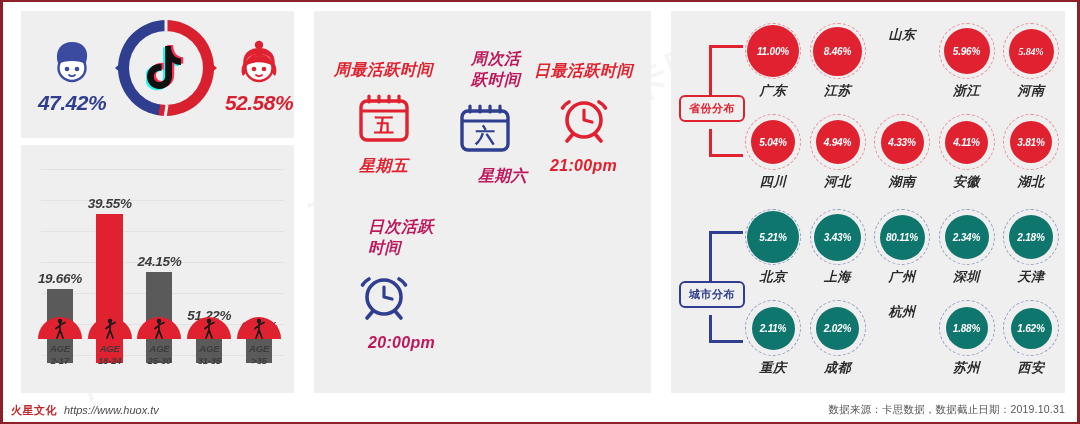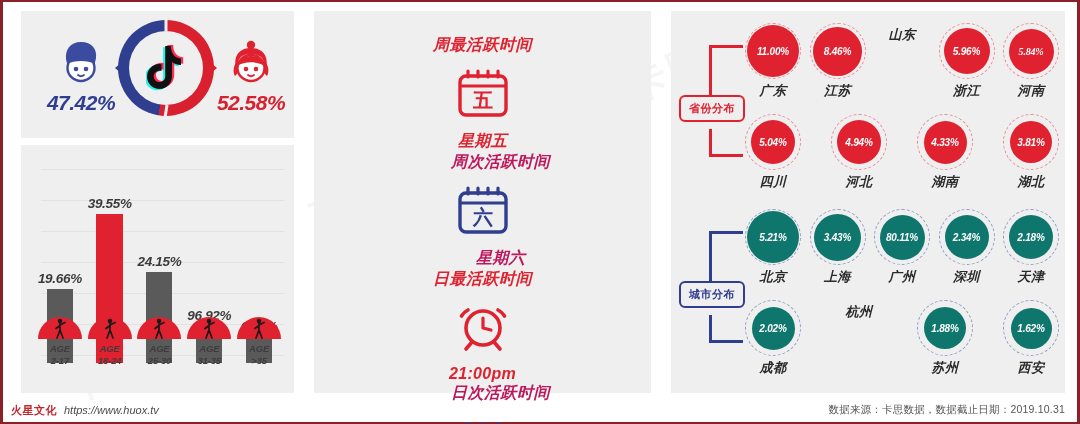--- a/index.html
+++ b/index.html
@@ -18,22 +18,22 @@
     border-top: 2px solid #8c2029;
     border-bottom: 2px solid #8c2029;
   }
   .panel { position: absolute; background: #efefef; }
 
   
   #panel-gender { left: 18px; top: 9px; width: 273px; height: 127px; }
   #panel-age    { left: 18px; top: 143px; width: 273px; height: 248px; }
 
   .gender-row {
-    position: absolute; left: 0; top: 0; width: 100%; height: 100%;
-    display: flex; align-items: center; justify-content: flex-end;
+    position: absolute; left: 8px; top: 0; width: 100%; height: 100%;
+    display: flex; align-items: center; justify-content: space-between;
   }
   .gender-side { width: 86px; text-align: center; position: relative; }
   .gender-pct {
     font-size: 21px; font-weight: 700; font-style: italic;
     letter-spacing: -0.5px; margin-top: 2px;
   }
   .male .gender-pct { color: #2f3e8f; }
   .female .gender-pct { color: #d8202f; }
   .avatar { height: 54px; display: flex; align-items: flex-end; justify-content: center; }
 
@@ -81,21 +81,21 @@
   .dancer { position: absolute; left: 50%; top: 1px; transform: translateX(-50%); }
   .axis-lab {
     margin-top: 4px; font-size: 9.5px; font-weight: 700; font-style: italic;
     color: #3c3c3c; line-height: 12px; letter-spacing: -0.2px;
   }
 
   
   #panel-time { left: 311px; top: 9px; width: 337px; height: 382px; }
   .time-grid {
     position: absolute; inset: 0;
-    display: grid; grid-template-columns: 1fr; grid-template-rows: 1fr 1fr;
+    display: grid; grid-template-columns: 1fr 1fr 1fr; grid-template-rows: 1fr 1fr;
     padding: 24px 18px 26px;
   }
   .time-cell { display: flex; flex-direction: column; align-items: center; justify-content: center; }
   .time-head {
     font-size: 16px; font-weight: 700; font-style: italic; letter-spacing: 0.5px;
   }
   .time-val {
     font-size: 16px; font-weight: 700; font-style: italic; letter-spacing: 0.3px;
   }
   .red  { color: #e0212f; }
@@ -240,21 +240,21 @@
           </div>
           <div class="bar-col">
             <div class="bar-val">39.55%</div>
             <div class="bar-rect hi" style="height: 149px;"></div>
           </div>
           <div class="bar-col">
             <div class="bar-val">24.15%</div>
             <div class="bar-rect" style="height: 91px;"></div>
           </div>
           <div class="bar-col">
-            <div class="bar-val">96.92%</div>
+            <div class="bar-val">51.22%</div>
             <div class="bar-rect" style="height: 37px;"></div>
           </div>
           <div class="bar-col">
             <div class="bar-val">6.84%</div>
             <div class="bar-rect" style="height: 26px;"></div>
           </div>
         </div>
       <div class="axis-row" id="axis">
           <div class="axis-col">
             <div class="dome">
@@ -429,20 +429,27 @@
             <div class="geo-item">
               <div class="bubble-wrap">
                 <div class="dash-ring"></div>
                 <div class="bubble r" style="width: 43px; height: 43px;">4.33%</div>
               </div>
               <div class="geo-name">湖南</div>
             </div>
             <div class="geo-item">
               <div class="bubble-wrap">
                 <div class="dash-ring"></div>
+                <div class="bubble r" style="width: 43px; height: 43px;">4.11%</div>
+              </div>
+              <div class="geo-name">安徽</div>
+            </div>
+            <div class="geo-item">
+              <div class="bubble-wrap">
+                <div class="dash-ring"></div>
                 <div class="bubble r" style="width: 42px; height: 42px;">3.81%</div>
               </div>
               <div class="geo-name">湖北</div>
             </div>
           </div>
         </div>
     </div>
 
     <div class="geo-block" id="geo-city">
       <div class="badge city">城市分布</div>
@@ -485,20 +492,27 @@
                 <div class="dash-ring b"></div>
                 <div class="bubble b" style="width: 44px; height: 44px;">2.18%</div>
               </div>
               <div class="geo-name">天津</div>
             </div>
           </div>
           <div class="geo-row">
             <div class="geo-item">
               <div class="bubble-wrap">
                 <div class="dash-ring b"></div>
+                <div class="bubble b" style="width: 43px; height: 43px;">2.11%</div>
+              </div>
+              <div class="geo-name">重庆</div>
+            </div>
+            <div class="geo-item">
+              <div class="bubble-wrap">
+                <div class="dash-ring b"></div>
                 <div class="bubble b" style="width: 43px; height: 43px;">2.02%</div>
               </div>
               <div class="geo-name">成都</div>
             </div>
             <div class="geo-item">
               <div class="geo-name">杭州</div>
             </div>
             <div class="geo-item">
               <div class="bubble-wrap">
                 <div class="dash-ring b"></div>

